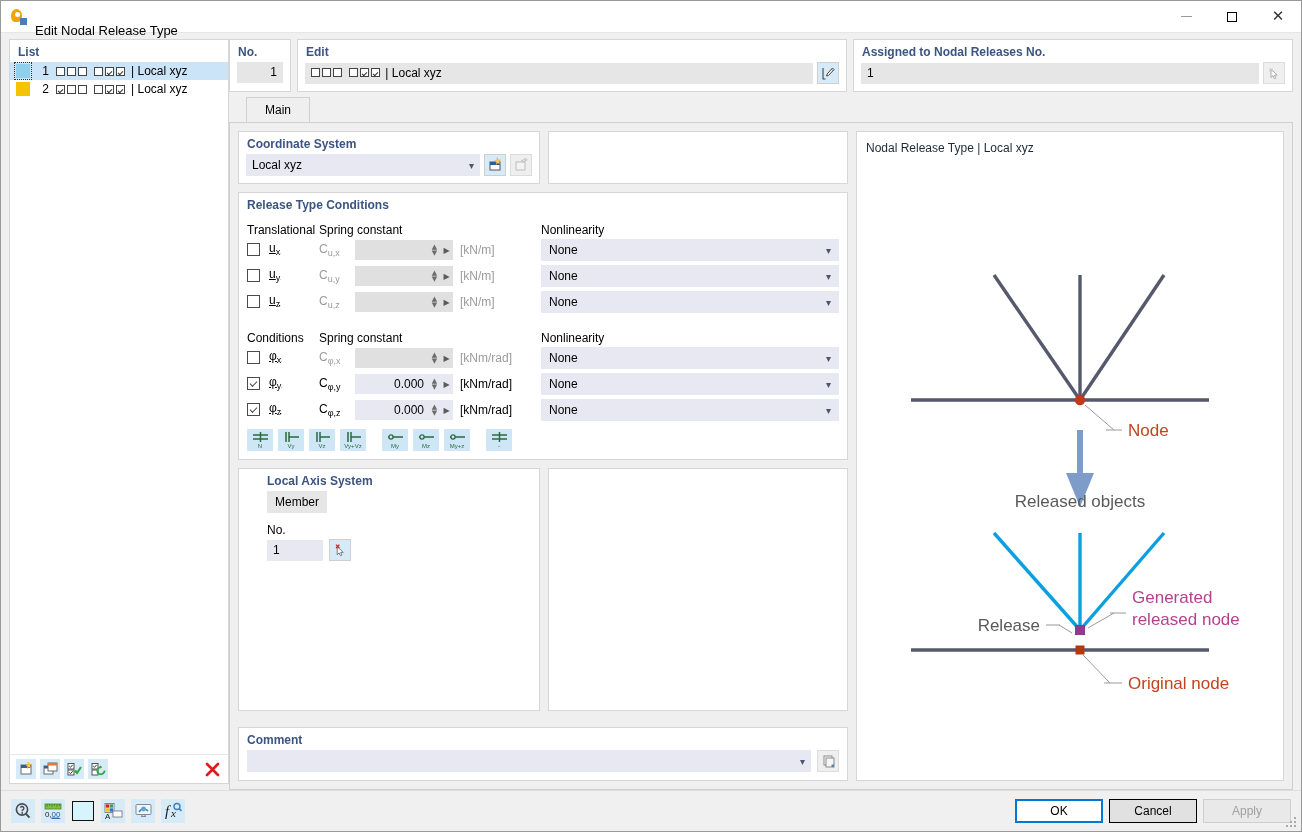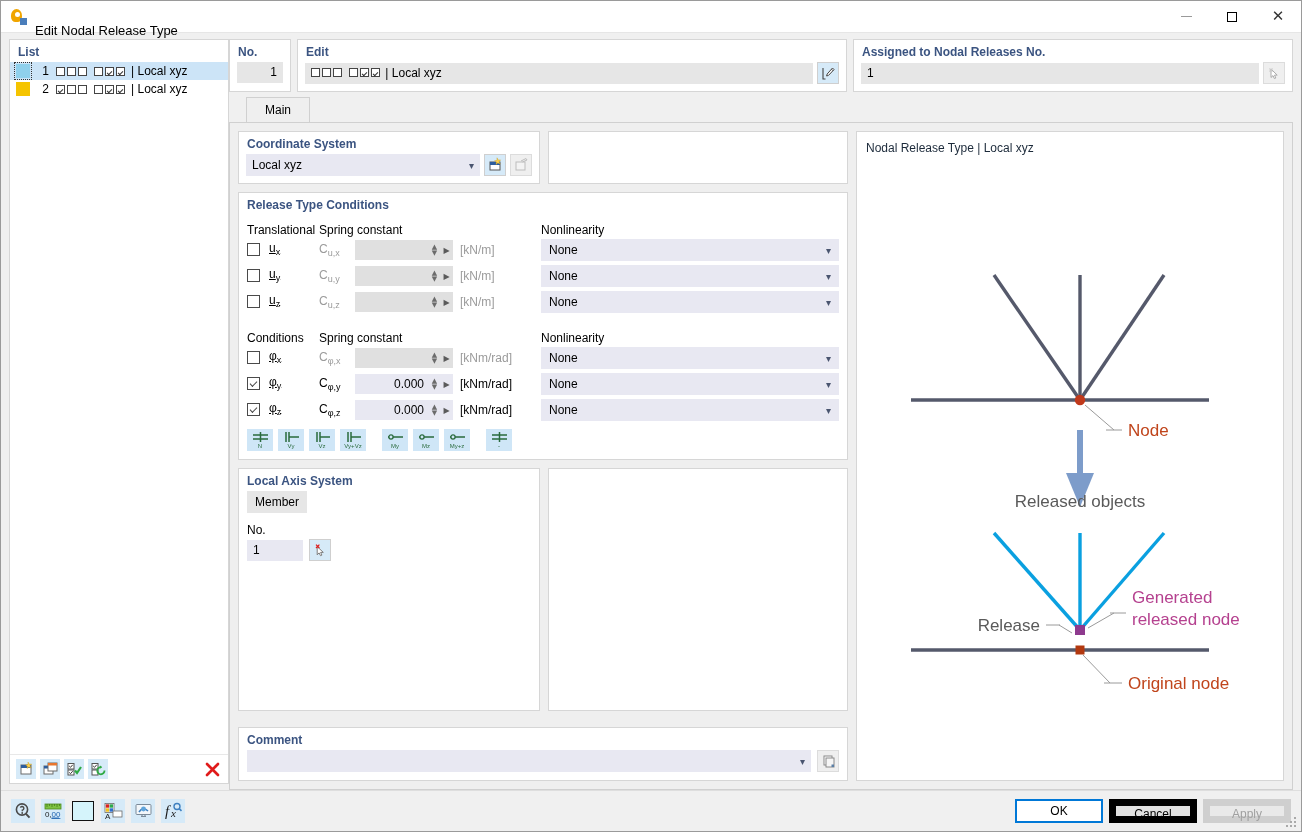--- a/index.html
+++ b/index.html
@@ -298,21 +298,21 @@
     display: flex; flex-direction: column;
     align-items: center; justify-content: center;
     padding: 0;
     border: none;
   }
   .preset-btn .pb-lbl { font-size: 6px; color:#2a6b3d; line-height:6px; margin-top:1px; }
   .preset-gap { width: 6px; }
 
   
   .row3 { display:flex; gap:8px; flex: 1 1 auto; min-height:0; }
-  .las-gb { width: 302px; flex: 0 0 302px; }
+  .las-gb { width: 302px; flex: 0 0 302px; padding-left: 20px; }
   .member-box {
     background: #e6e6e6;
     height: 22px; line-height: 22px;
     padding: 0 8px;
     display: inline-block;
     font-size: 12px;
     margin: 0 8px;
   }
   .nolabel { padding: 10px 8px 2px 8px; font-size:12px; }
   .noinput-row { display:flex; align-items:center; gap:6px; padding: 0 8px 8px 8px; }
@@ -342,21 +342,21 @@
     background: #d6eaf8;
     display:flex; align-items:center; justify-content:center;
     padding:0; border:none;
   }
   .btn {
     height: 24px;
     min-width: 88px;
     font-family: "Liberation Sans", sans-serif;
     font-size: 12px;
     background: #e1e1e1;
-    border: 7px solid #000000;
+    border: 1px solid #000000;
     box-sizing: border-box;
     color: #000;
   }
   .btn.default { background:#fff; border:2px solid #0078d7; }
   .btn.disabled { color: #a0a0a0; background:#e9e9e9; border-color:#cfcfcf; }
   .grip {
     position:absolute; right:3px; bottom:2px;
     width: 12px; height: 12px;
   }
 

